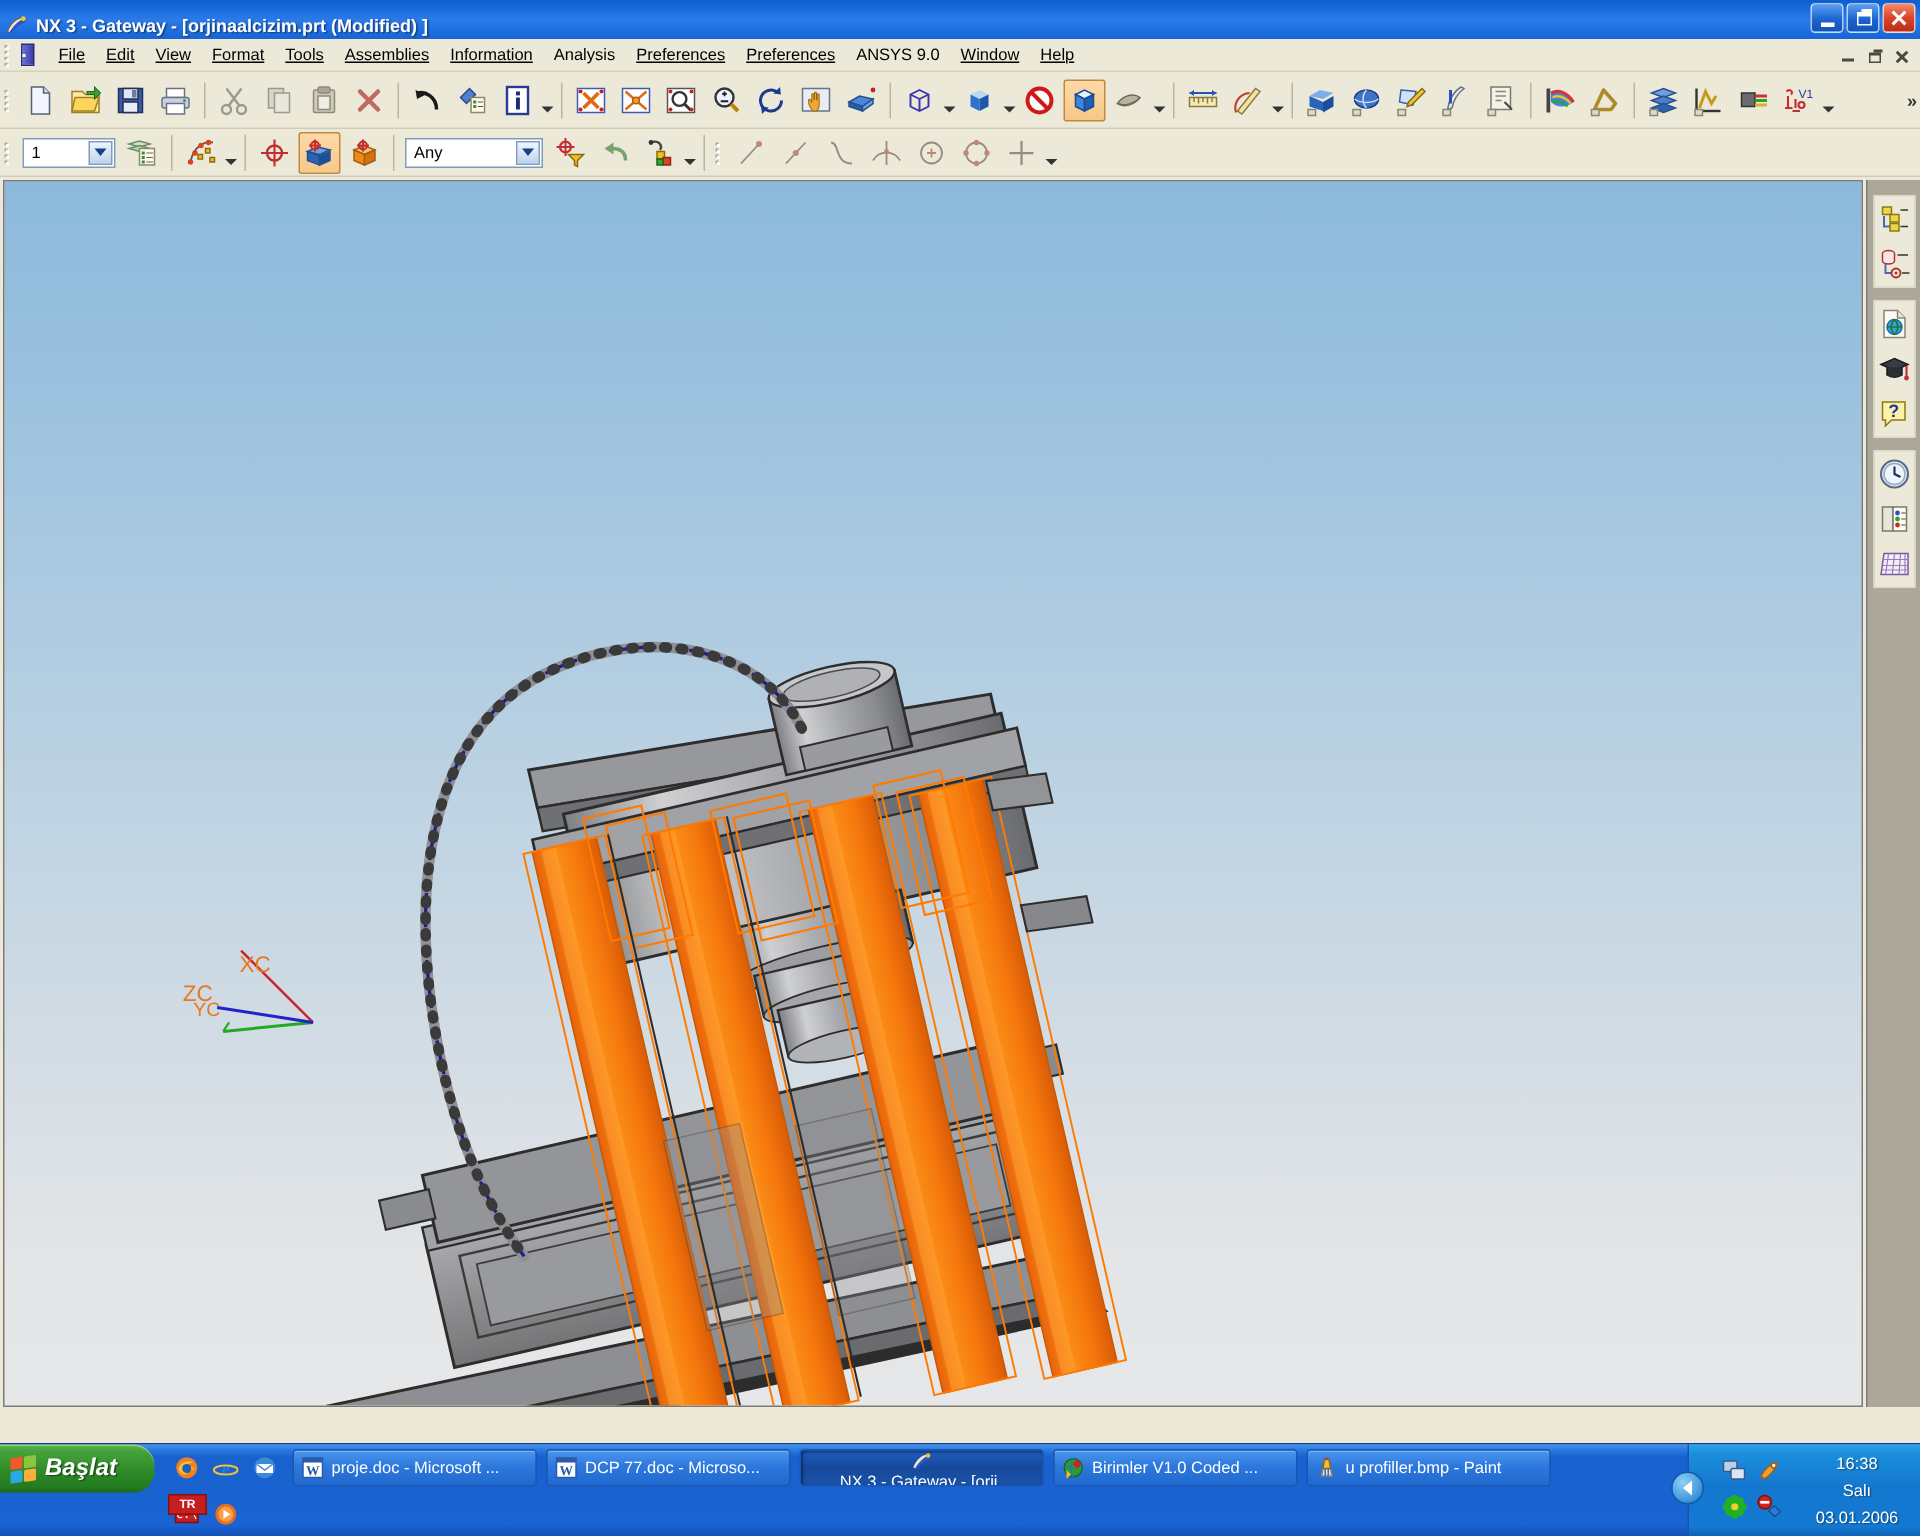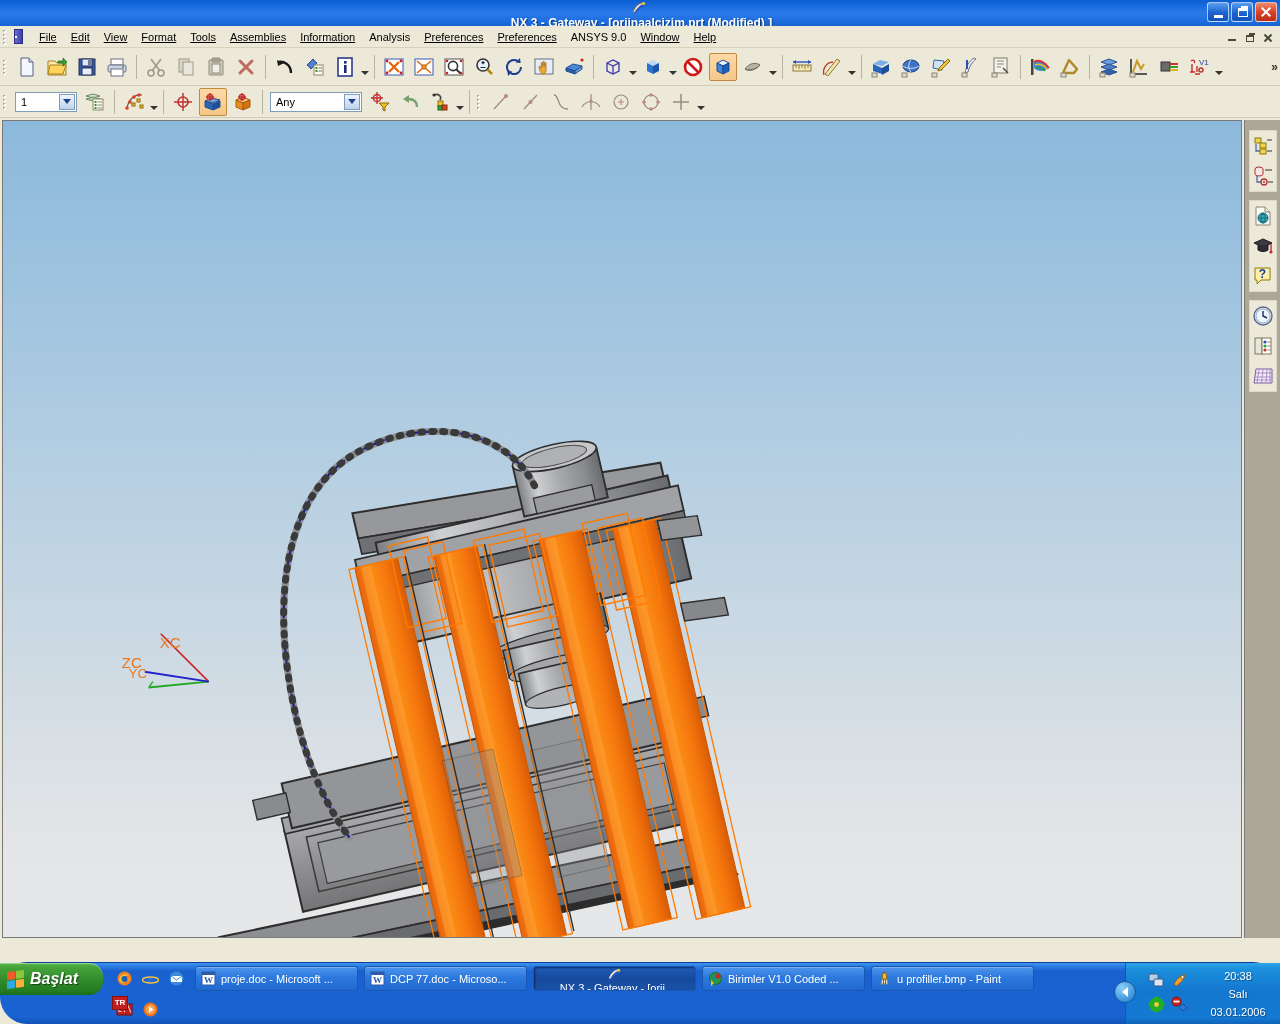--- a/index.html
+++ b/index.html
@@ -7,21 +7,21 @@
     width:1280px; height:1024px; overflow:hidden;
     font-family:"Liberation Sans", sans-serif;
     font-size:11px; background:#ece9d8;
   }
   #app { position:relative; width:1280px; height:1024px; }
 
   
   .titlebar {
     position:absolute; left:0; top:0; width:1280px; height:34px;
     background:linear-gradient(to bottom,#0b5fd0 0%,#1064d8 8%,#2b7ae8 38%,#1e6fe0 60%,#1459c6 92%,#0d4bb0 100%);
-    display:flex; align-items:center; padding-left:3px;flex-direction:column;
+    display:flex; align-items:center; padding-left:3px;
   }
   .titlebar .tb-icon {
     width:16px; height:16px; margin-right:5px; position:relative; flex:none;
   }
   .titlebar .tb-text {
     color:#fff; font-size:12px; font-weight:bold; white-space:nowrap;
     text-shadow:1px 1px 1px rgba(0,0,0,.45);
   }
   .tb-buttons { position:absolute; right:3px; top:2px; display:flex; gap:2px; }
   .tb-btn {
@@ -117,21 +117,20 @@
   }
   .resgroup{ background:#ece9d8; border:1px solid #dcd9c8; width:28px;
      display:flex; flex-direction:column; align-items:center; margin-bottom:8px; }
   .resicon{ width:26px; height:30px; display:flex; align-items:center; justify-content:center;}
 
   
   #taskbar{
     position:absolute; left:0; top:962px; width:1280px; height:62px;
     background:linear-gradient(to bottom,#3f93f0 0%,#2a7ae0 6%,#1861cf 14%,#1a63d2 88%,#1252b8 100%);
     border-top:1px solid #0b3f9a;
-    border-radius:27px;
   }
   .startbtn{
     position:absolute; left:0; top:0; width:103px; height:32px;
     background:linear-gradient(to bottom,#59b84b 0%,#45a33a 14%,#2f8b29 55%,#237a20 90%,#1a6a19 100%);
     border-radius:0 14px 14px 0; display:flex; align-items:center; padding-left:7px;
     box-shadow:inset 0 1px 0 rgba(255,255,255,.4);
   }
   .startbtn .sflag{ width:17px;height:17px;flex:none;margin-right:6px;
     display:grid;grid-template-columns:1fr 1fr;grid-template-rows:1fr 1fr;gap:1.5px;transform:skewY(-8deg);}
   .startbtn .sflag i{display:block;border-radius:1px;}
@@ -1072,24 +1071,24 @@
           <span class="tyi">
             <svg width="17" height="17" viewBox="0 0 17 17">
                 <circle cx="5.5" cy="5.5" r="4.5" fill="#d02020" stroke="#801010"></circle>
                 <rect x="2.5" y="4.6" width="6" height="1.8" fill="#fff"></rect>
                 <path d="M8 11l4-3 4 4-4 3z" fill="#2a7ad8" stroke="#17508f"></path>
               </svg>
           </span>
         </div>
       </div>
       <div class="clock">
-        <div>20:38</div>
+        <div>16:38</div>
         <div>Salı</div>
         <div>03.01.2006</div>
       </div>
     </div>
 
-    <div style="position:absolute;left:112px;top:33px;width:16px;height:14px;background:#c41e1e;border:1px solid #8a1010;display:flex;align-items:center;justify-content:center;">
+    <div style="position:absolute;left:112px;top:33px;width:26px;height:14px;background:#c41e1e;border:1px solid #8a1010;display:flex;align-items:center;justify-content:center;">
       <span style="color:#fff;font-size:8px;font-weight:bold;line-height:1;">TR</span>
     </div>
   </div>
 
 </div>
 
 </body></html>

